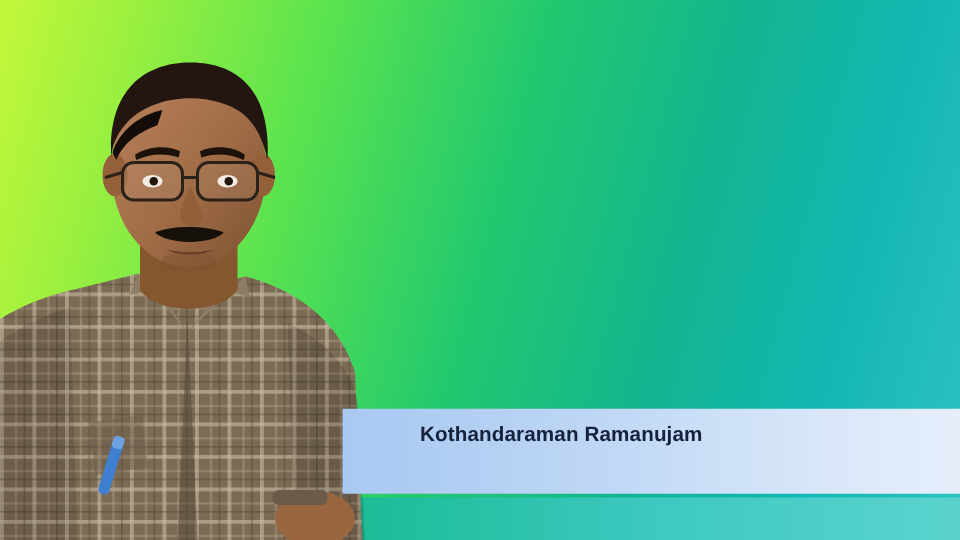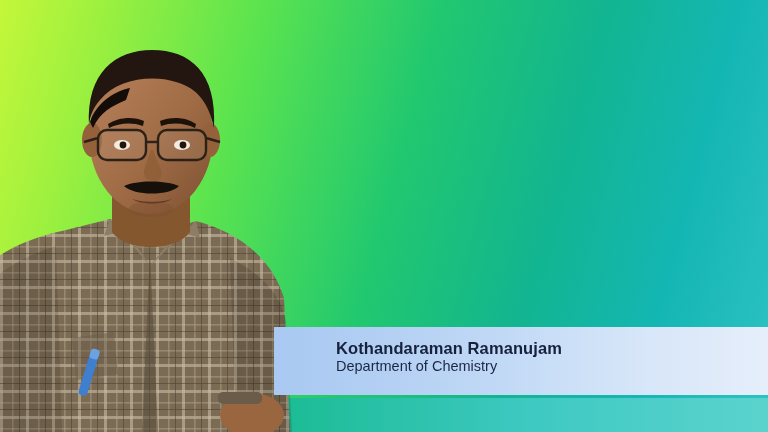--- a/index.html
+++ b/index.html
@@ -211,17 +211,16 @@
         <ellipse cx="252" cy="415" rx="32" ry="22" fill="#9a6640"></ellipse>
         <rect x="218" y="392" width="44" height="12" rx="5" fill="#6a5c48"></rect>
       </g>
     </svg>
   </div>
 
 
   <div class="name-banner">
     <div class="name-banner-inner">
       <div class="person-name">Kothandaraman Ramanujam</div>
-      <div class="person-role" style="margin-top:0;">Department of Chemistry</div>
     </div>
   </div>
 
 </div>
 
 </body></html>

